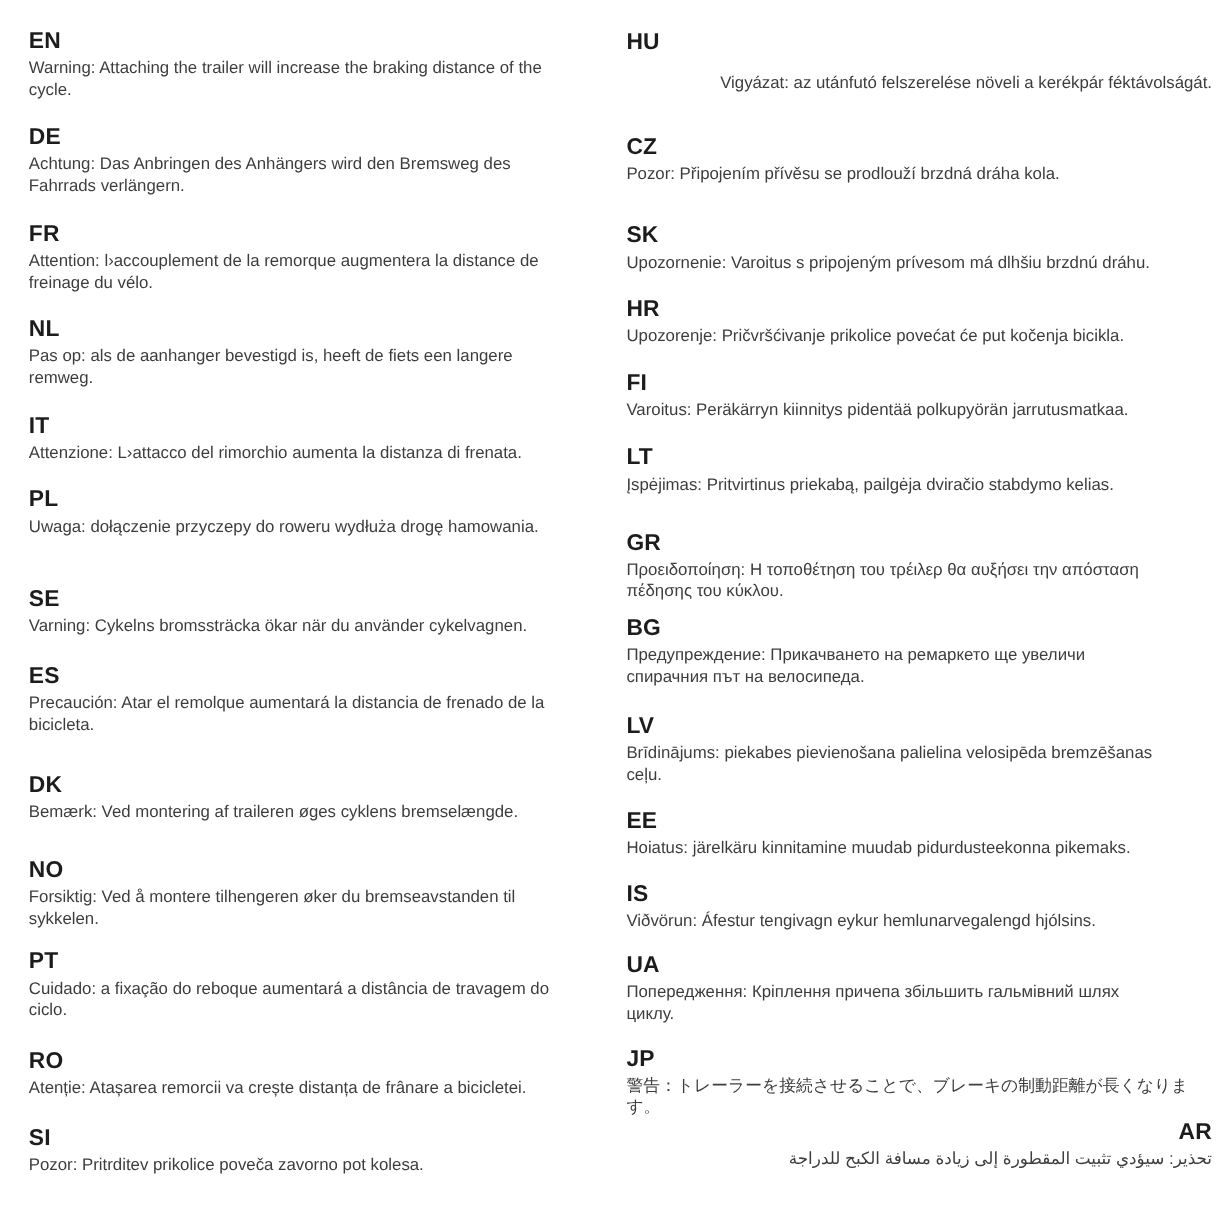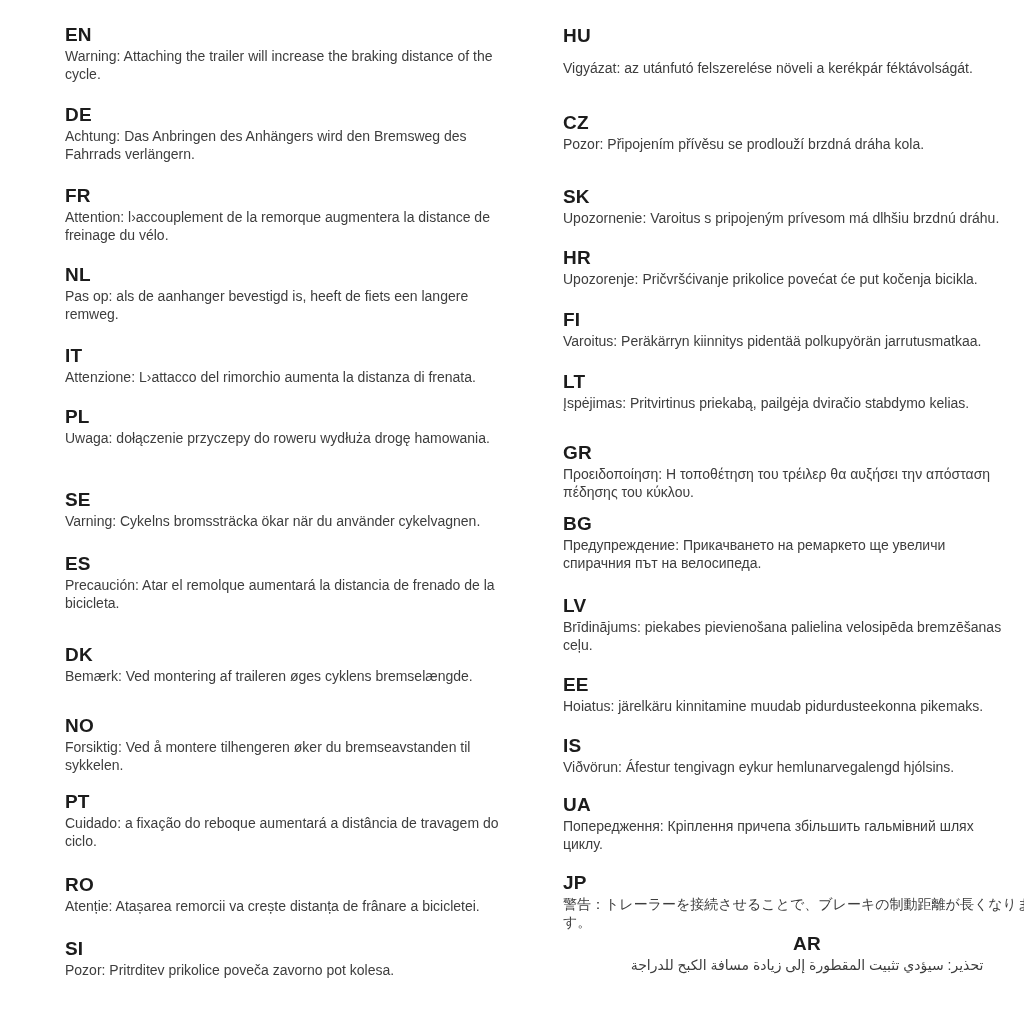--- a/index.html
+++ b/index.html
@@ -10,43 +10,43 @@
   .page {
     position: relative;
     width: 1024px;
     height: 1024px;
     background: #ffffff;
     overflow: hidden;
     font-family: "Liberation Sans", "DejaVu Sans", sans-serif;
   }
   .block {
     position: absolute;
-    margin-left: 41px;
   }
   .col-left  { left: 24px;  width: 486px; }
   .col-right { left: 522px; width: 488px; }
   .code {
     font-size: 19px;
     font-weight: bold;
     color: #1c1c1c;
     line-height: 21px;
     letter-spacing: 0.2px;
   }
   .text {
     font-size: 14px;
     color: #3d3d3d;
     line-height: 18px;
     margin-top: 2px;
     white-space: pre-line;
   }
   .gap-before-text .text {
     margin-top: 13px;
+    text-align: right;
   }
   .rtl-block {
-    text-align: center;
+    text-align: right;
   }
   .rtl-block .text {
     direction: rtl;
     unicode-bidi: plaintext;
   }
 </style>
 </head>
 <body>
 
 <div class="page">

